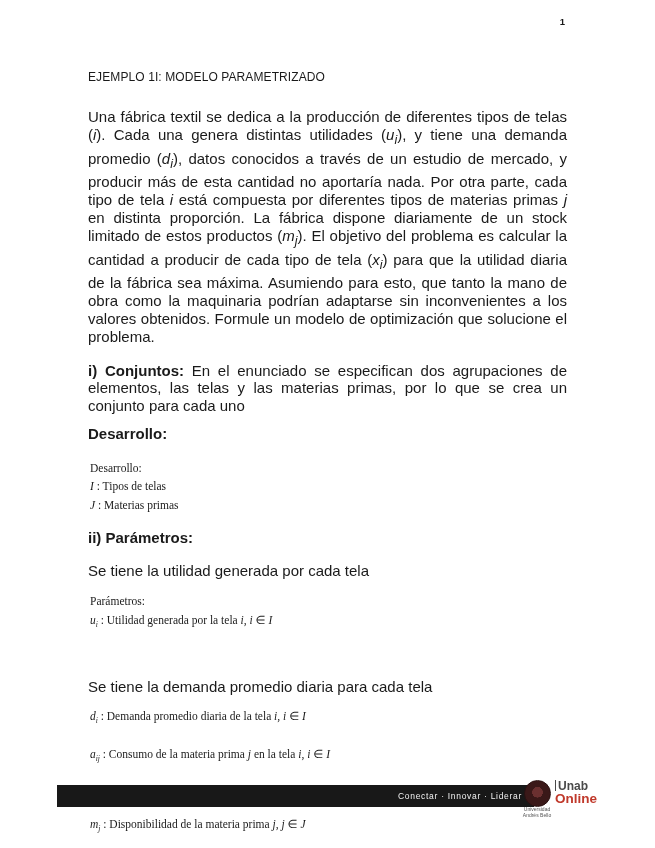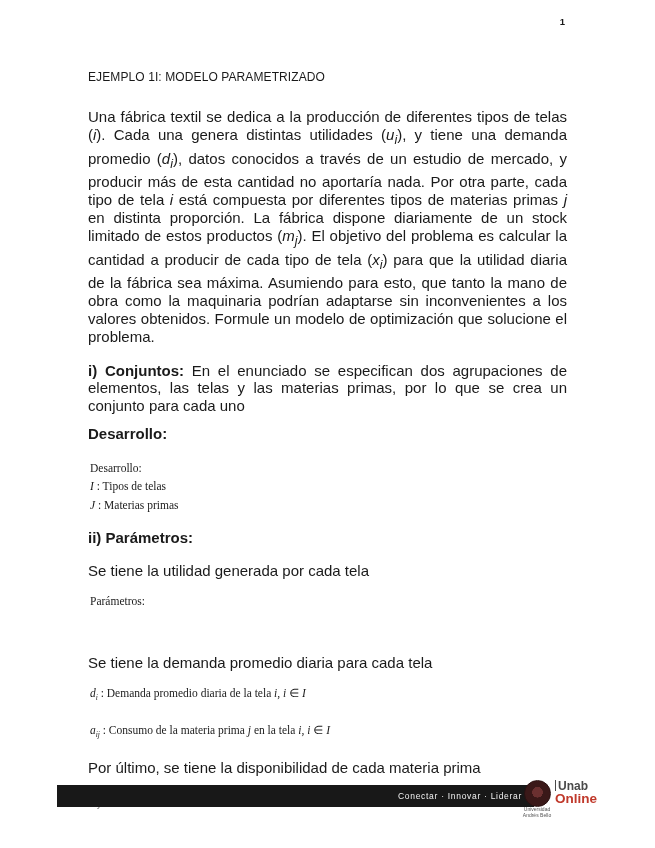--- a/index.html
+++ b/index.html
@@ -154,20 +154,21 @@
       <div class="math-line"><i>I</i> : Tipos de telas</div>
       <div class="math-line"><i>J</i> : Materias primas</div>
     </div>
 
     <p class="body-text bold">ii) Parámetros:</p>
 
     <p class="body-text mb8">Se tiene la utilidad generada por cada tela</p>
 
     <div class="math-block">
       <div class="math-line">Parámetros:</div>
+      <div class="math-line"><i>u<sub>i</sub></i> : Utilidad generada por la tela <i>i</i>, <i>i</i> ∈ <i>I</i></div>
     </div>
 
     <p class="body-text mb12">Se tiene la demanda promedio diaria para cada tela</p>
 
     <div class="math-block">
       <div class="math-line"><i>d<sub>i</sub></i> : Demanda promedio diaria de la tela <i>i</i>, <i>i</i> ∈ <i>I</i></div>
     </div>
 
 
     <div class="math-block mb12">

